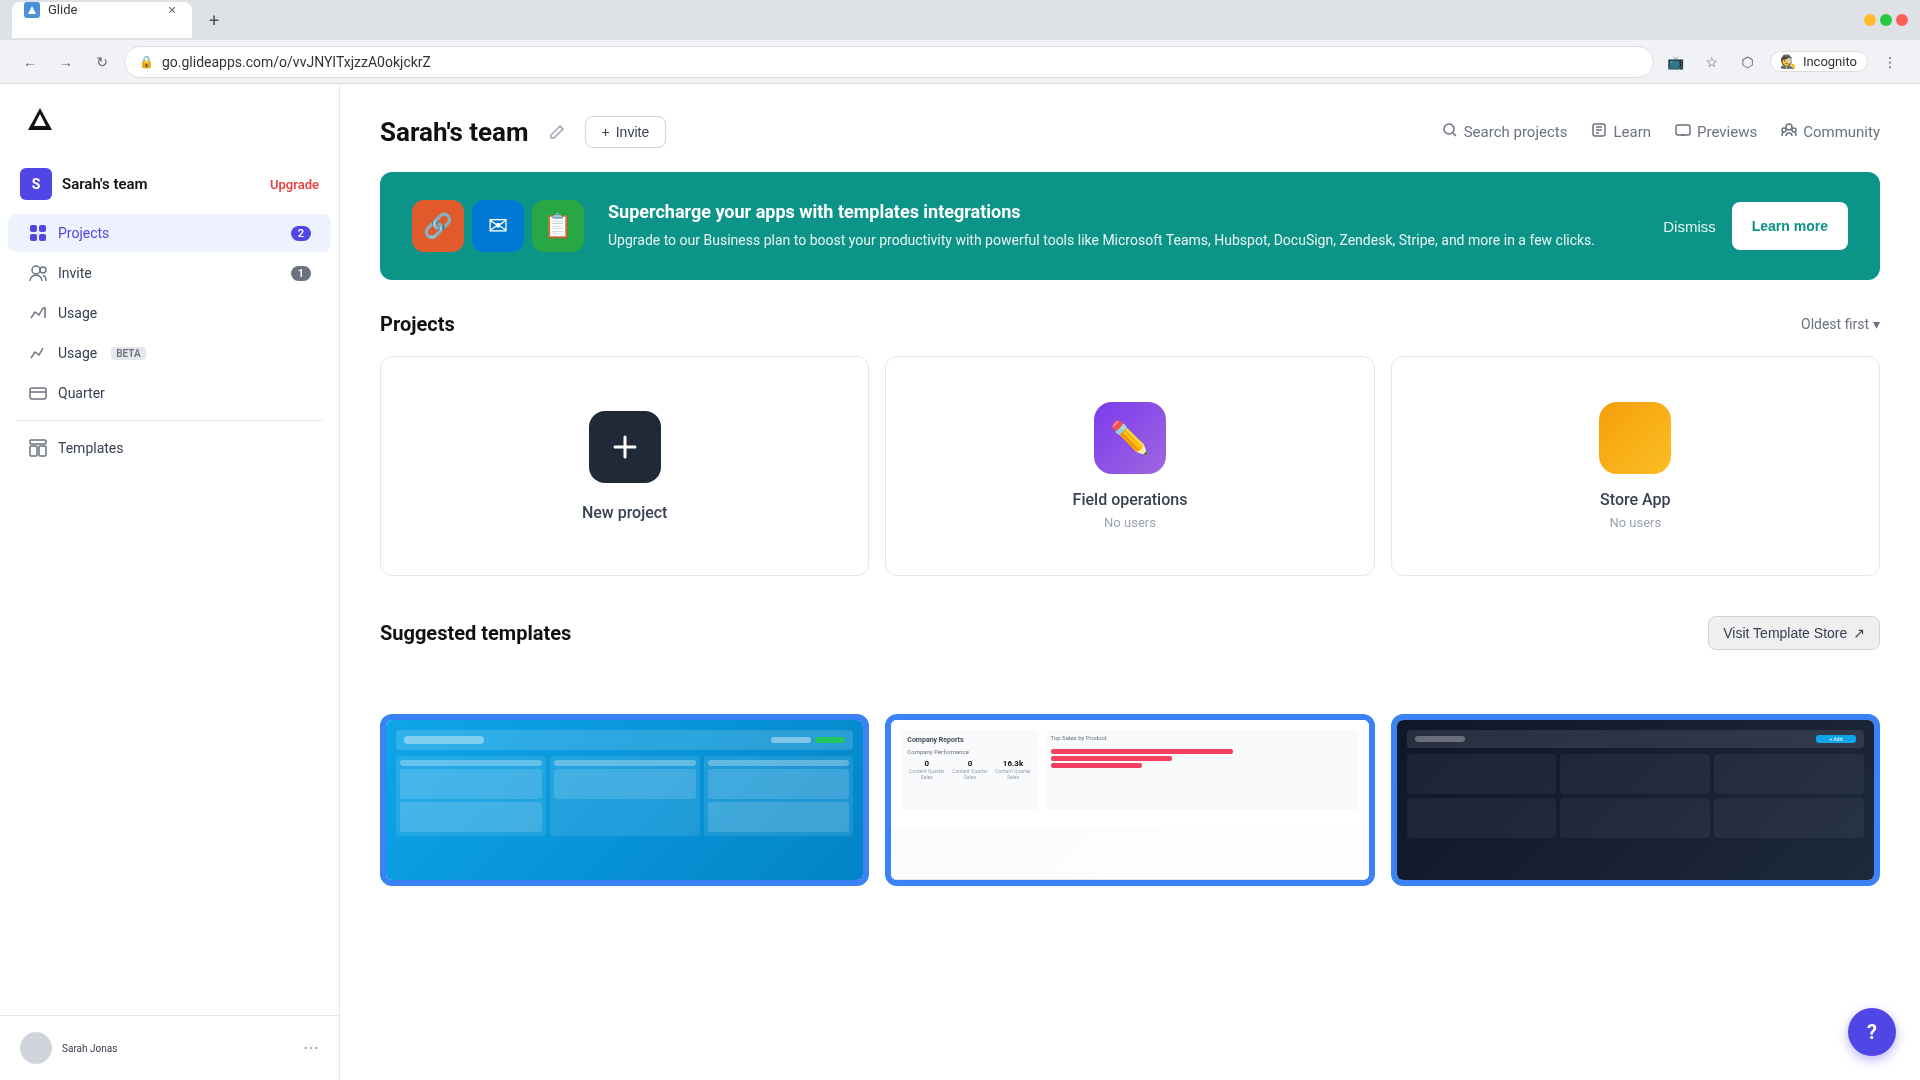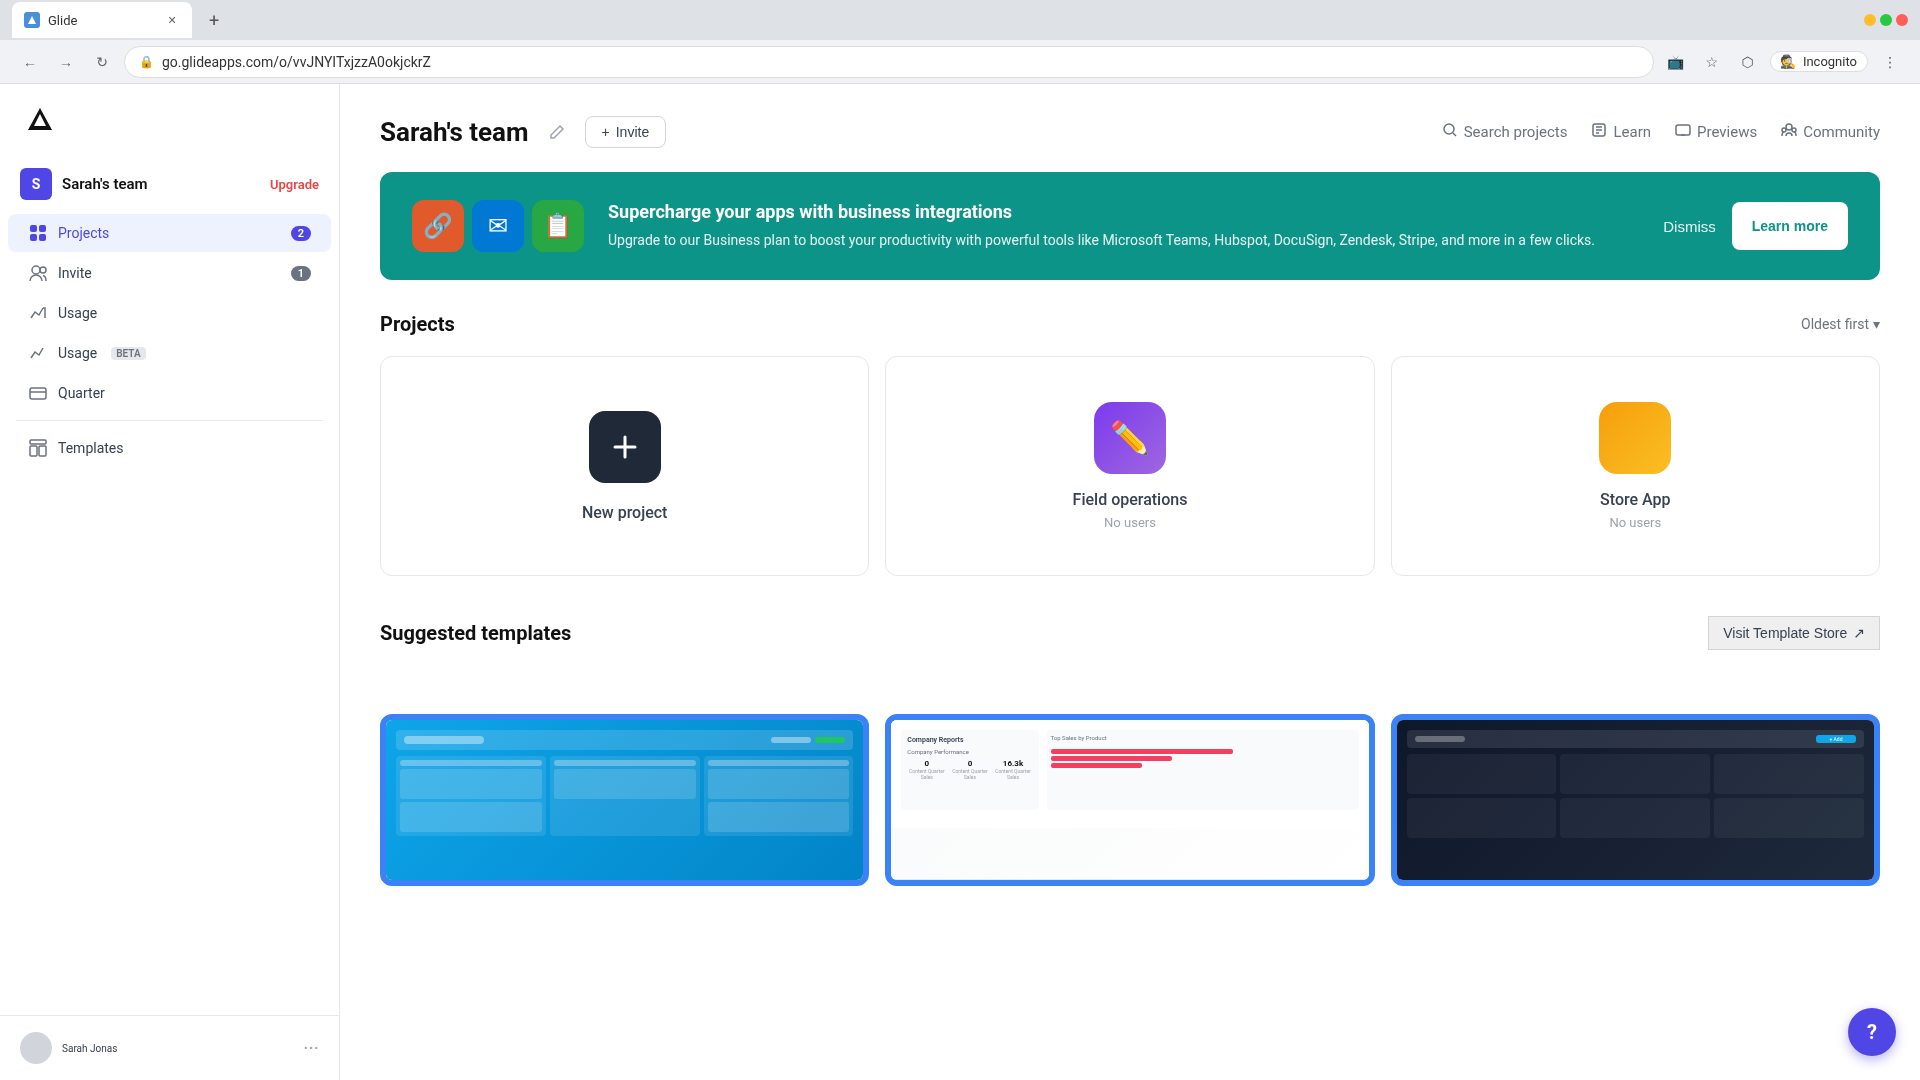--- a/index.html
+++ b/index.html
@@ -1,21 +1,21 @@
 <!DOCTYPE html>
 <html><head>
   <meta charset="utf-8">
   <style>
     * { box-sizing: border-box; margin: 0; padding: 0; }
     body { font-family: -apple-system, BlinkMacSystemFont, 'Segoe UI', Roboto, sans-serif; background: #f5f5f5; display: flex; height: 100vh; overflow: hidden; }
 
     
     .browser-chrome { position: fixed; top: 0; left: 0; right: 0; z-index: 1000; }
     .browser-titlebar { background: #dee1e6; display: flex; align-items: center; height: 40px; padding: 0 12px; gap: 8px; }
-    .browser-tab { background: #fff; border-radius: 8px 8px 0 0; display: flex; align-items: center; padding: 0 12px; height: 36px; gap: 8px; min-width: 180px; }
+    .browser-tab { background: #fff; border-radius: 8px 8px 0 0; display: flex; align-items: flex-start; padding: 0 12px; height: 36px; gap: 8px; min-width: 180px; }
     .browser-tab-favicon { width: 16px; height: 16px; background: #4a90d9; border-radius: 3px; display: flex; align-items: center; justify-content: center; }
     .browser-tab-title { font-size: 13px; color: #333; flex: 1; }
     .browser-tab-close { width: 16px; height: 16px; border-radius: 50%; display: flex; align-items: center; justify-content: center; cursor: pointer; color: #666; font-size: 11px; }
     .browser-new-tab { width: 28px; height: 28px; border-radius: 50%; display: flex; align-items: center; justify-content: center; cursor: pointer; color: #555; font-size: 18px; }
     .browser-tab-spacer { flex: 1; }
     .browser-win-controls { display: flex; gap: 4px; align-items: center; }
     .win-btn { width: 12px; height: 12px; border-radius: 50%; }
     .win-minimize { background: #ffbd2e; }
     .win-maximize { background: #28c940; }
     .win-close { background: #ff5f56; }
@@ -90,21 +90,21 @@
     .new-project-icon svg { width: 36px; height: 36px; fill: #fff; }
     .project-card-name { font-size: 16px; font-weight: 500; color: #374151; text-align: center; }
     .project-card-meta { font-size: 13px; color: #9ca3af; margin-top: 6px; text-align: center; }
     .project-app-icon { width: 72px; height: 72px; border-radius: 18px; margin-bottom: 16px; display: flex; align-items: center; justify-content: center; font-size: 32px; }
     .field-ops-icon { background: linear-gradient(135deg, #7c3aed, #9f67e0); }
     .store-app-icon { background: linear-gradient(135deg, #f59e0b, #fbbf24); }
 
     
     .templates-section { margin-top: 8px; }
     .templates-header { display: flex; align-items: center; justify-content: space-between; margin-bottom: 20px; }
-    .visit-store-btn { display: flex; align-items: center; gap: 6px; color: #374151; font-size: 14px; font-weight: 500; cursor: pointer; border: 1px solid #d1d5db; border-radius: 0; padding: 8px 14px; }
+    .visit-store-btn { display: flex; align-items: center; gap: 6px; color: #374151; font-size: 14px; font-weight: 500; cursor: pointer; border: 1px solid #d1d5db; border-radius: 8px; padding: 8px 14px; }
     .templates-grid { display: grid; grid-template-columns: repeat(3, 1fr); gap: 16px; }
     .template-card { border: 6px solid #3b82f6; border-radius: 12px; overflow: hidden; cursor: pointer; margin-top: 44px; }
     .template-preview { height: 160px; overflow: hidden; background: #f3f4f6; }
     .template-preview-1 { background: linear-gradient(135deg, #0ea5e9 0%, #0284c7 100%); }
     .template-preview-2 { background: linear-gradient(135deg, #f9fafb 0%, #fff 100%); border-bottom: 1px solid #e5e7eb; }
     .template-preview-3 { background: linear-gradient(135deg, #0f172a 0%, #1e293b 100%); }
 
     
     .help-btn { position: fixed; bottom: 24px; right: 24px; width: 48px; height: 48px; background: #4f46e5; border-radius: 50%; display: flex; align-items: center; justify-content: center; color: #fff; font-size: 20px; font-weight: 700; cursor: pointer; box-shadow: 0 4px 12px rgba(79,70,229,0.4); z-index: 500; }
 
@@ -328,21 +328,21 @@
       </div>
     </div>
 
     <div class="promo-banner">
       <div class="promo-icon-group">
         <div class="promo-icon" style="background:#e05a2b;">🔗</div>
         <div class="promo-icon" style="background:#0078d4;">✉</div>
         <div class="promo-icon" style="background:#28a745;">📋</div>
       </div>
       <div class="promo-text">
-        <div class="promo-title">Supercharge your apps with business integrations</div>
+        <div class="promo-title">Supercharge your apps with templates integrations</div>
         <div class="promo-desc">Upgrade to our Business plan to boost your productivity with powerful tools like Microsoft Teams, Hubspot, DocuSign, Zendesk, Stripe, and more in a few clicks.</div>
       </div>
       <div class="promo-actions">
         <button class="dismiss-btn">Dismiss</button>
         <button class="learn-more-btn">Learn more</button>
       </div>
     </div>
 
     <div class="section-header">
       <h2 class="section-title">Projects</h2>

